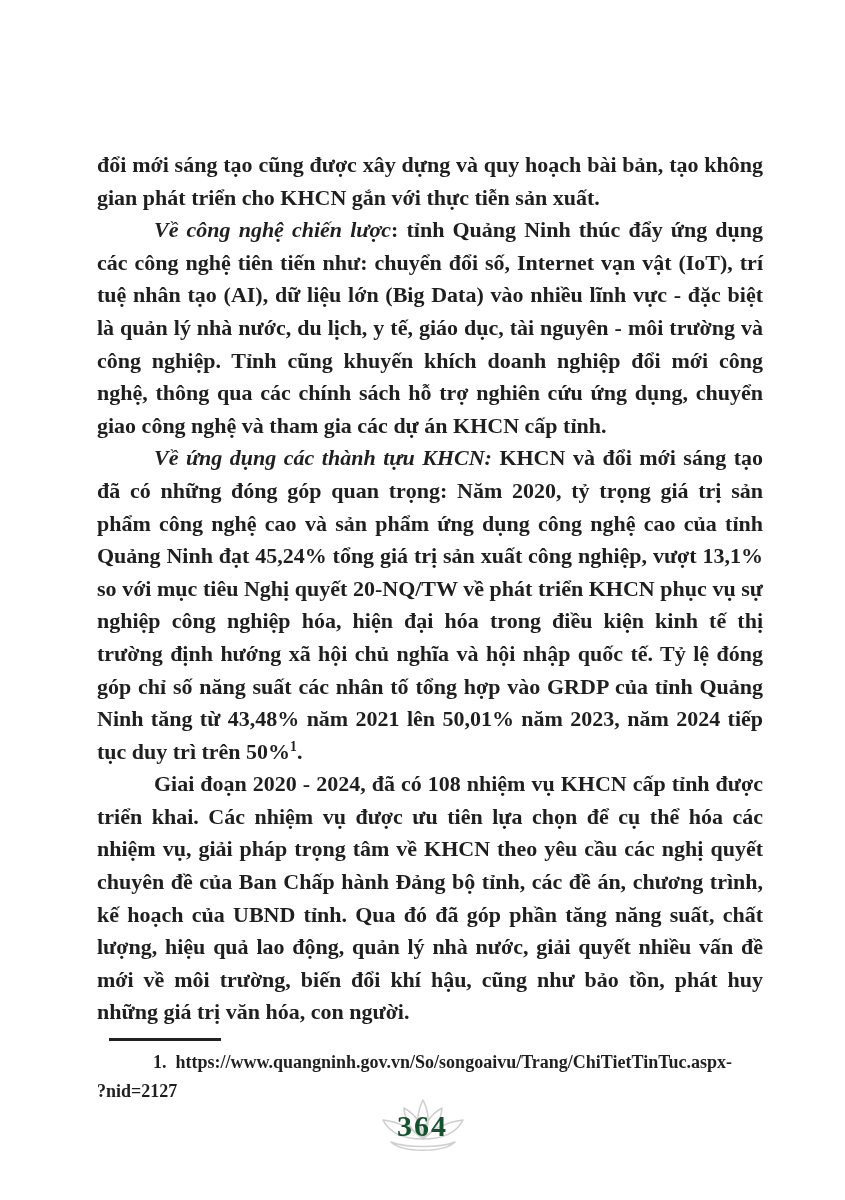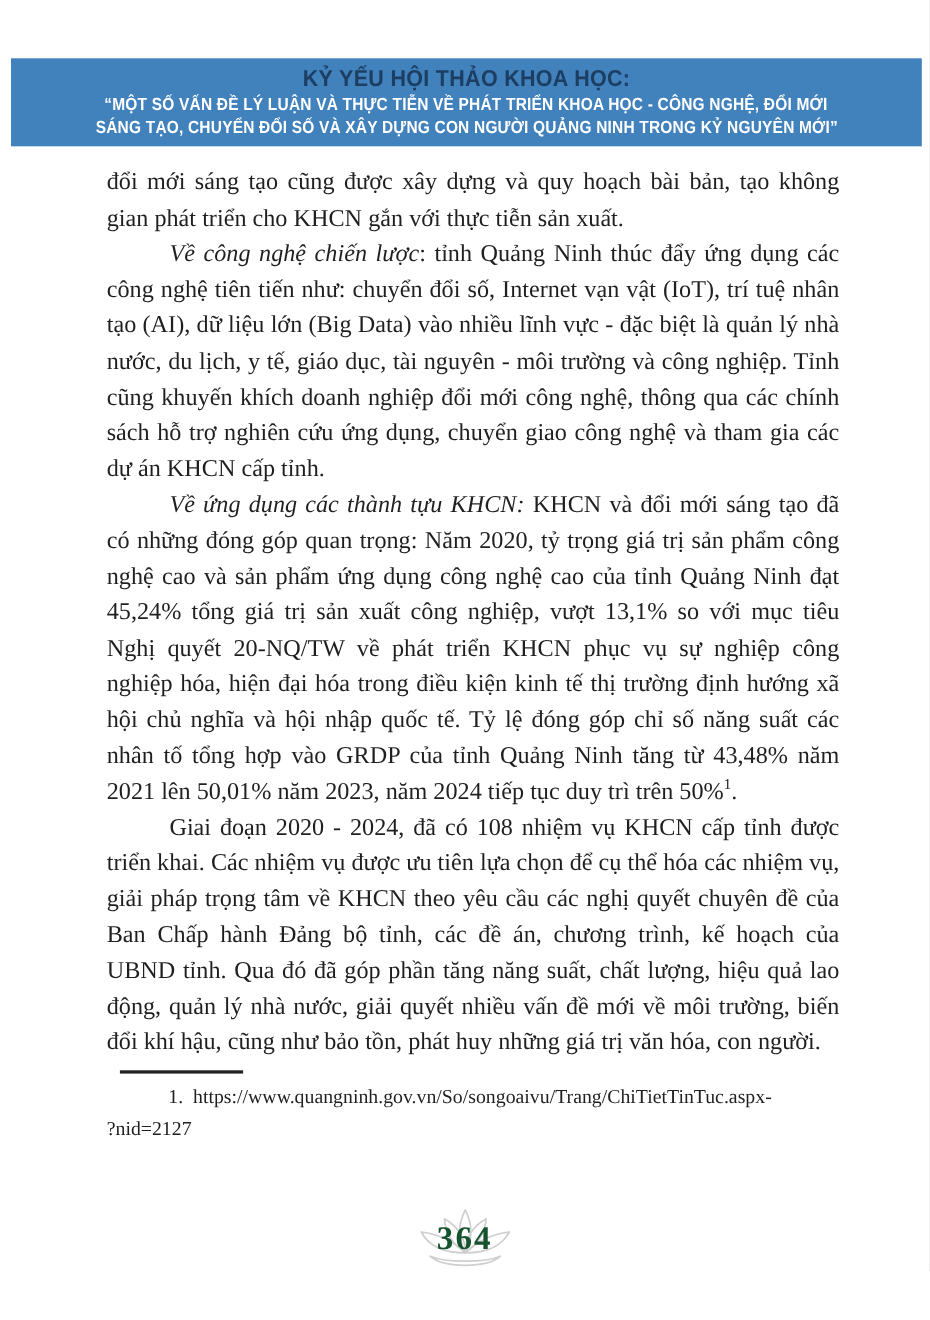--- a/index.html
+++ b/index.html
@@ -44,20 +44,21 @@
   }
   
   .content {
     position: absolute;
     left: 97px;
     top: 149px;
     width: 666px;
     color: #1f1f1f;
     font-size: 22px;
     line-height: 32.6px;
+    font-weight: bold;
   }
   .para {
     margin: 0;
     text-align: justify;
   }
   .para.indent { text-indent: 57px; }
   .para em { font-style: italic; }
   .para sup {
     font-size: 0.62em;
     line-height: 0;
@@ -103,25 +104,20 @@
     font-size: 30px;
     letter-spacing: 2px;
     color: #14532d;
   }
 </style>
 </head>
 <body>
 
 <div class="page">
 
-  <div class="banner">
-    <div class="banner-title">KỶ YẾU HỘI THẢO KHOA HỌC:</div>
-    <div class="banner-sub">“MỘT SỐ VẤN ĐỀ LÝ LUẬN VÀ THỰC TIỄN VỀ PHÁT TRIỂN KHOA HỌC - CÔNG NGHỆ, ĐỔI MỚI</div>
-    <div class="banner-sub">SÁNG TẠO, CHUYỂN ĐỔI SỐ VÀ XÂY DỰNG CON NGƯỜI QUẢNG NINH TRONG KỶ NGUYÊN MỚI”</div>
-  </div>
 
   <div class="content">
     <div>
         <p class="para"><span>đổi mới sáng tạo cũng được xây dựng và quy hoạch bài bản, tạo không gian phát triển cho KHCN gắn với thực tiễn sản xuất.</span></p>
         <p class="para indent"><em>Về công nghệ chiến lược</em><span>: tỉnh Quảng Ninh thúc đẩy ứng dụng các công nghệ tiên tiến như: chuyển đổi số, Internet vạn vật (IoT), trí tuệ nhân tạo (AI), dữ liệu lớn (Big Data) vào nhiều lĩnh vực - đặc biệt là quản lý nhà nước, du lịch, y tế, giáo dục, tài nguyên - môi trường và công nghiệp. Tỉnh cũng khuyến khích doanh nghiệp đổi mới công nghệ, thông qua các chính sách hỗ trợ nghiên cứu ứng dụng, chuyển giao công nghệ và tham gia các dự án KHCN cấp tỉnh.</span></p>
         <p class="para indent"><em>Về ứng dụng các thành tựu KHCN:</em><span> KHCN và đổi mới sáng tạo đã có những đóng góp quan trọng: Năm 2020, tỷ trọng giá trị sản phẩm công nghệ cao và sản phẩm ứng dụng công nghệ cao của tỉnh Quảng Ninh đạt 45,24% tổng giá trị sản xuất công nghiệp, vượt 13,1% so với mục tiêu Nghị quyết 20-NQ/TW về phát triển KHCN phục vụ sự nghiệp công nghiệp hóa, hiện đại hóa trong điều kiện kinh tế thị trường định hướng xã hội chủ nghĩa và hội nhập quốc tế. Tỷ lệ đóng góp chỉ số năng suất các nhân tố tổng hợp vào GRDP của tỉnh Quảng Ninh tăng từ 43,48% năm 2021 lên 50,01% năm 2023, năm 2024 tiếp tục duy trì trên 50%</span><sup>1</sup><span>.</span></p>
         <p class="para indent"><span>Giai đoạn 2020 - 2024, đã có 108 nhiệm vụ KHCN cấp tỉnh được triển khai. Các nhiệm vụ được ưu tiên lựa chọn để cụ thể hóa các nhiệm vụ, giải pháp trọng tâm về KHCN theo yêu cầu các nghị quyết chuyên đề của Ban Chấp hành Đảng bộ tỉnh, các đề án, chương trình, kế hoạch của UBND tỉnh. Qua đó đã góp phần tăng năng suất, chất lượng, hiệu quả lao động, quản lý nhà nước, giải quyết nhiều vấn đề mới về môi trường, biến đổi khí hậu, cũng như bảo tồn, phát huy những giá trị văn hóa, con người.</span></p>
       </div>
 
     <div class="fn-sep"></div>

